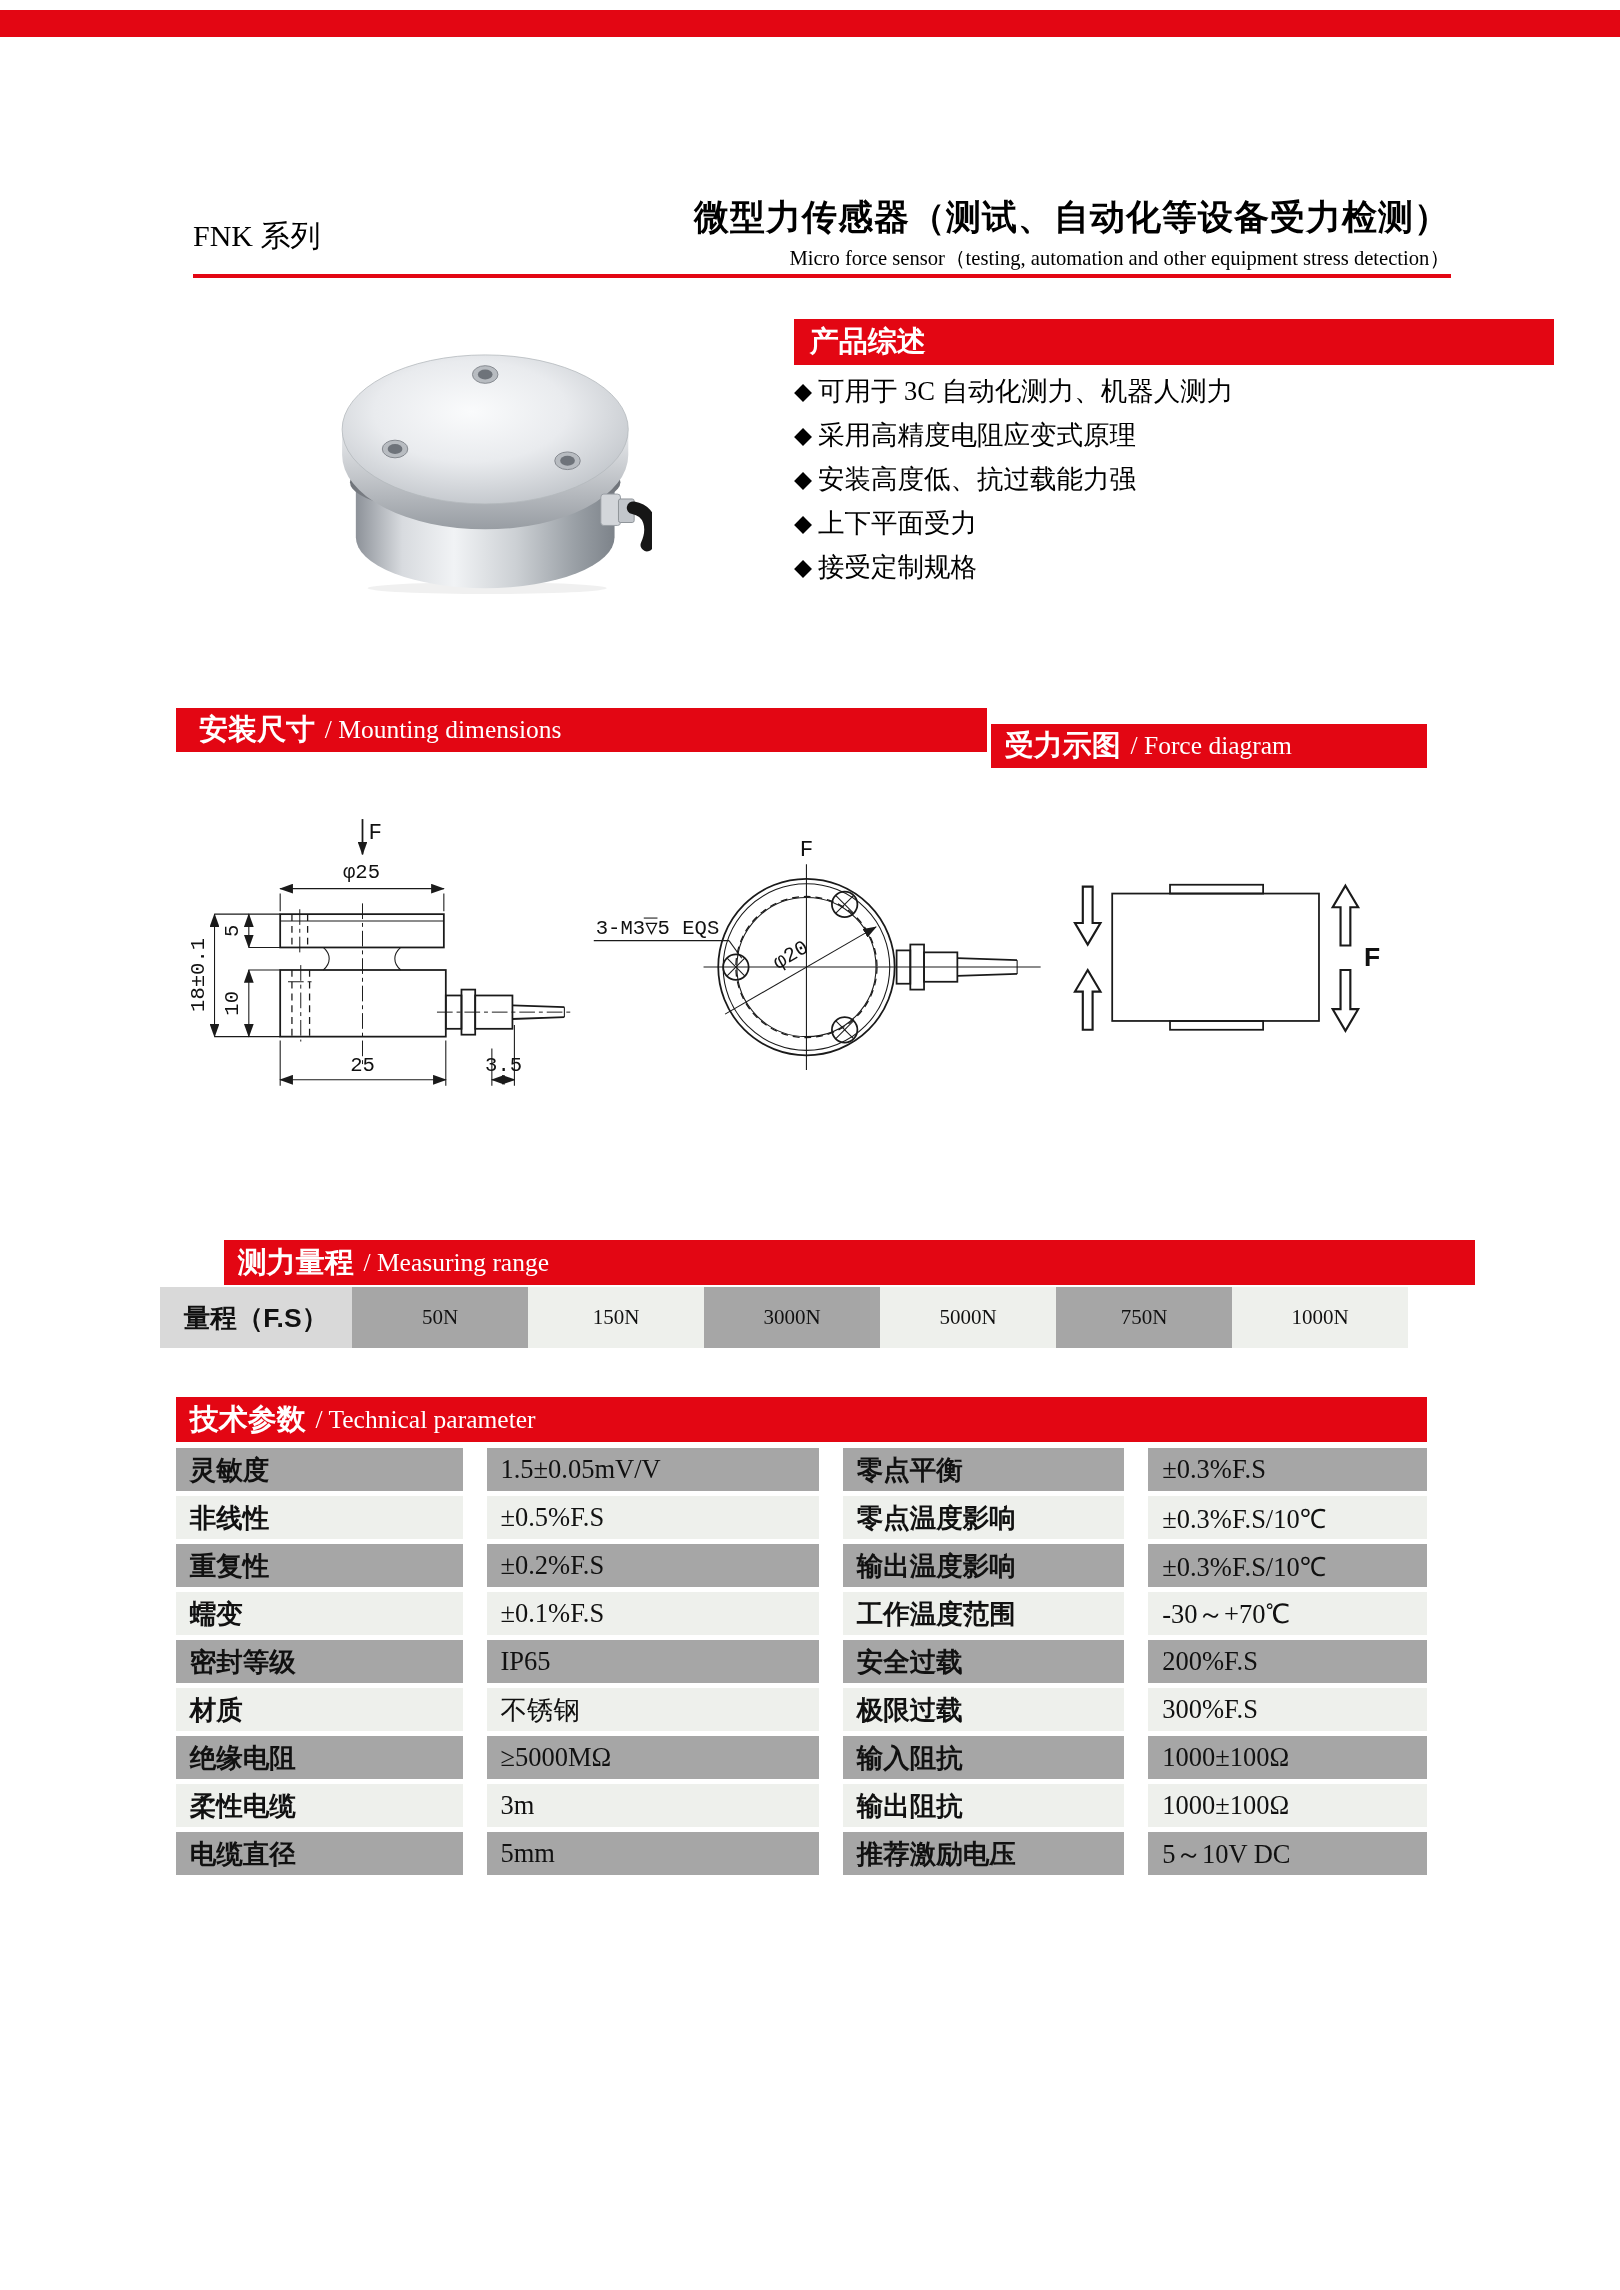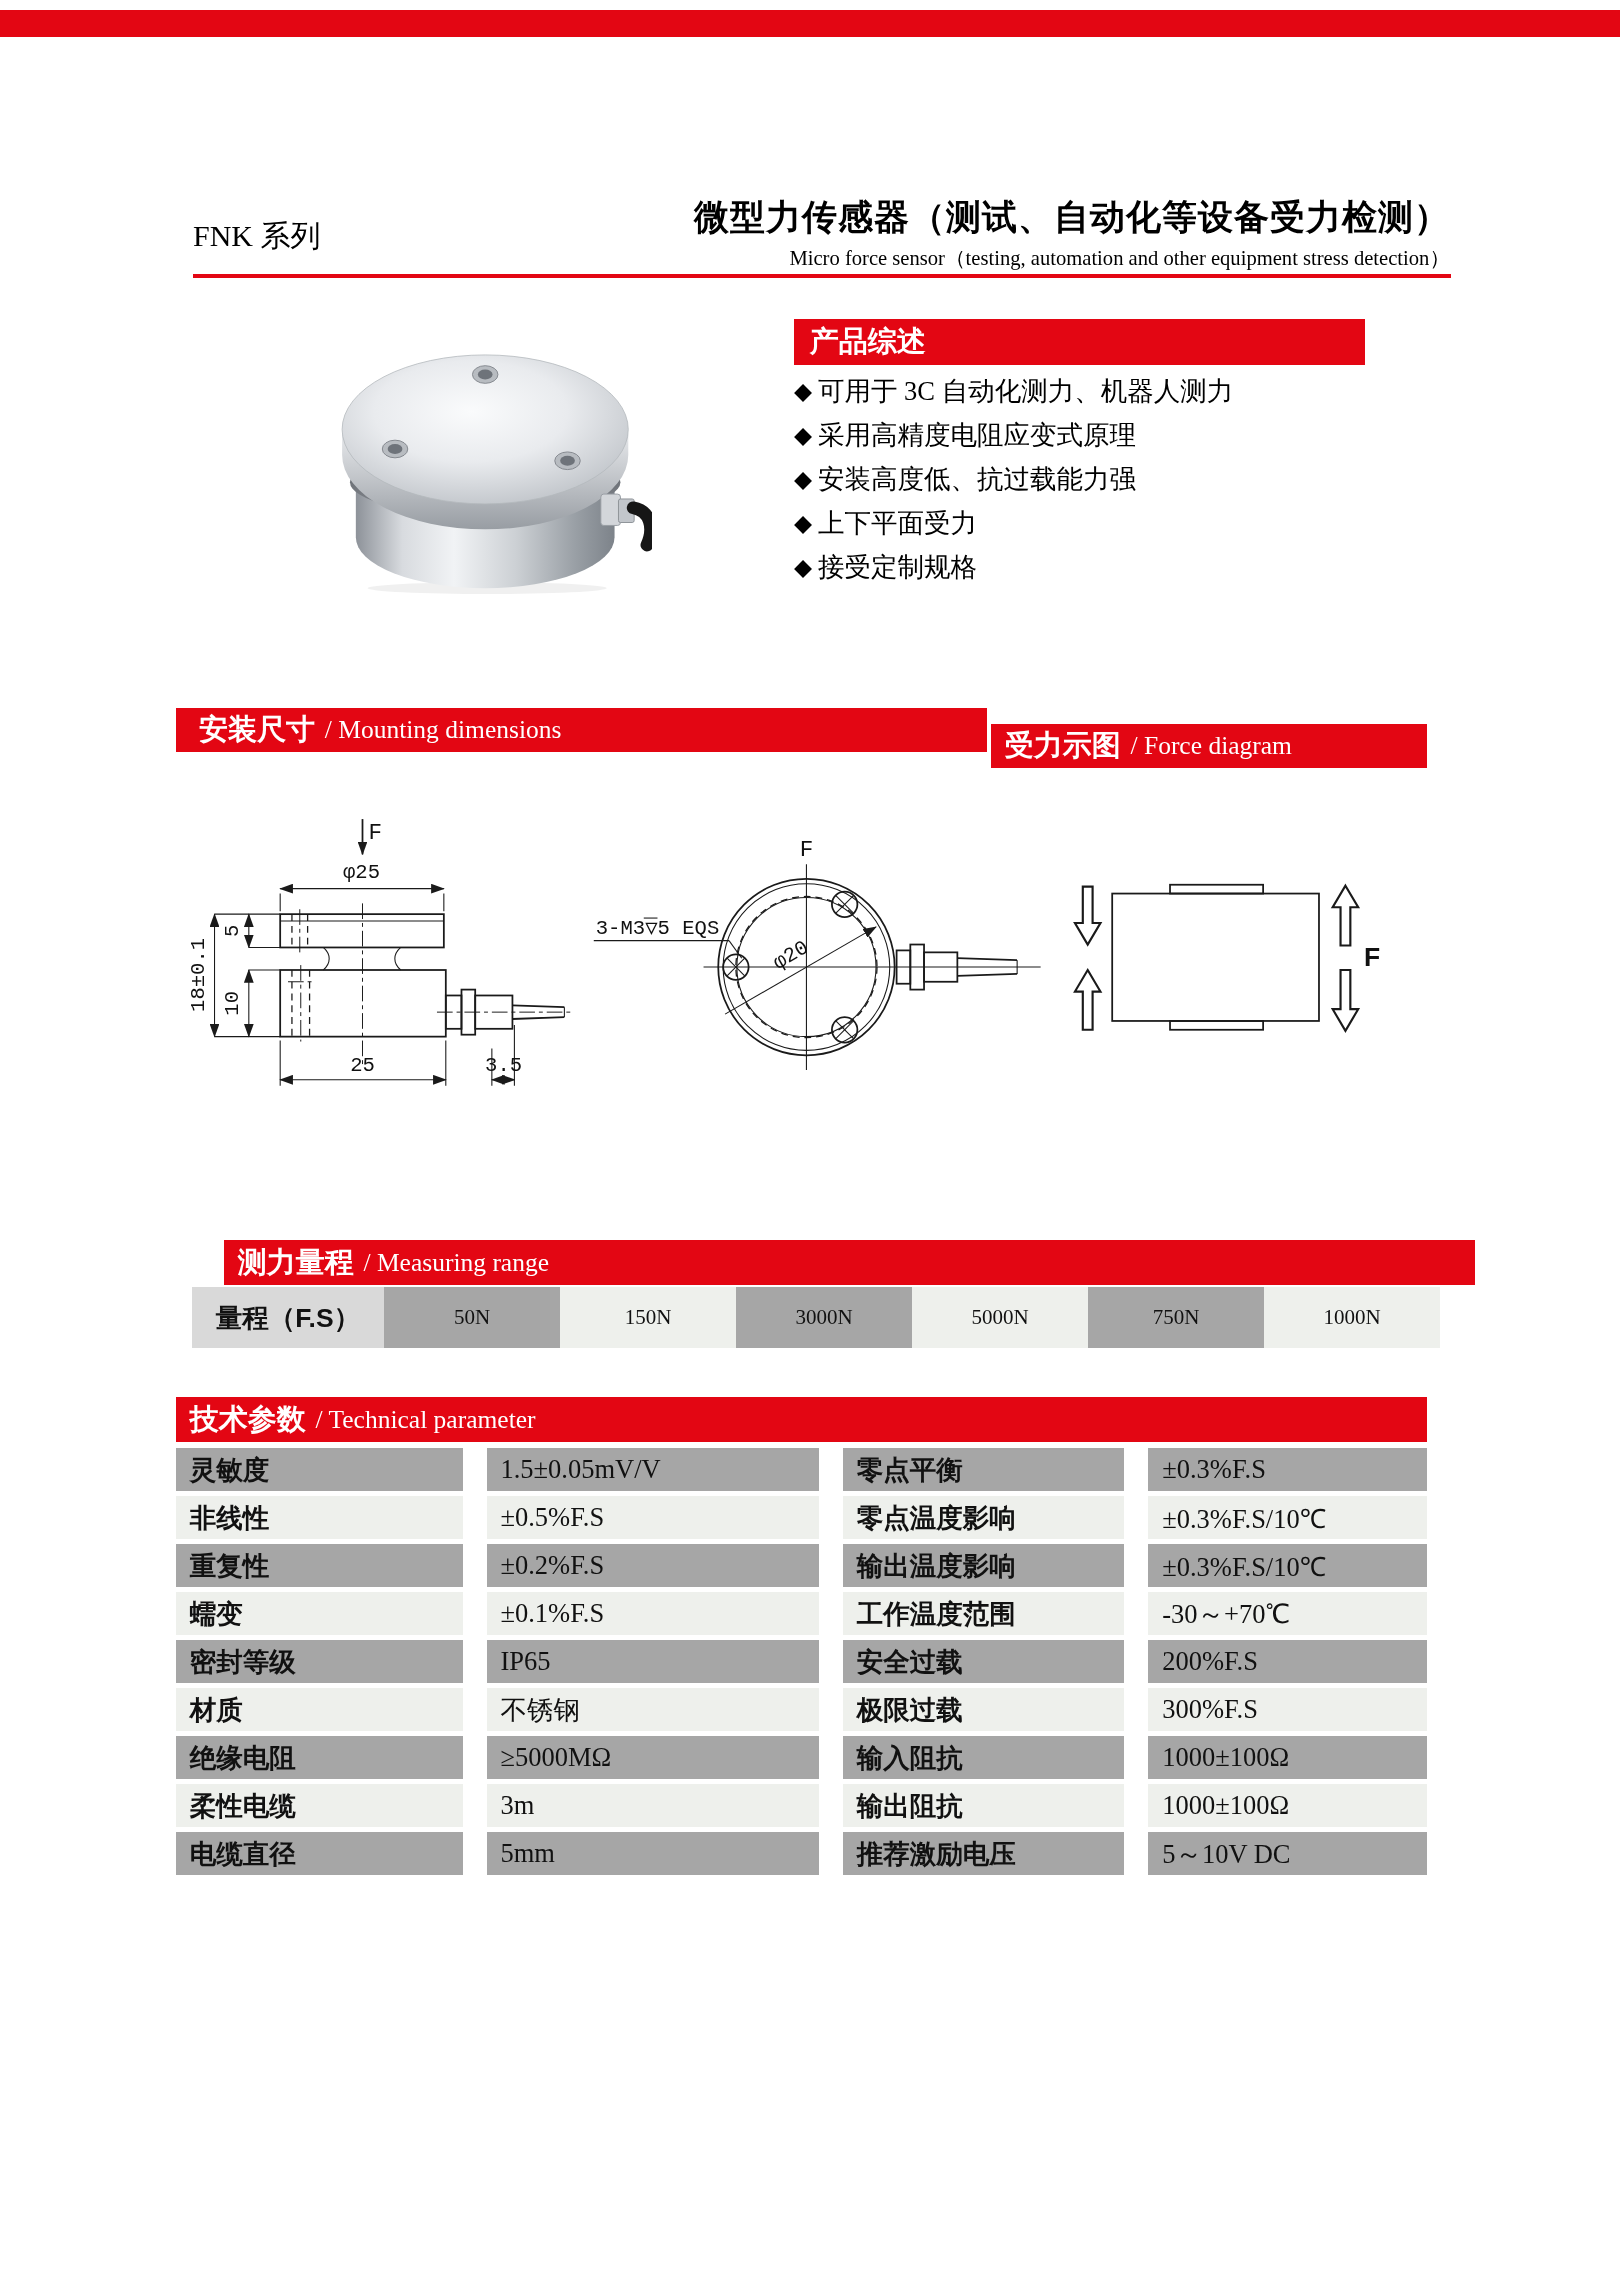--- a/index.html
+++ b/index.html
@@ -6,36 +6,36 @@
   #page{position:relative;width:1620px;height:2291px;background:#ffffff;overflow:hidden;
         font-family:"Liberation Sans",sans-serif;color:#111;}
   .abs{position:absolute;}
   
   #top-bar{left:0;top:9.8px;width:1620px;height:27.4px;background:#e30613;}
   #series{left:193px;top:216px;font-family:"Liberation Serif",serif;font-size:30px;color:#000;}
   #main-title{right:170px;top:194px;font-size:35px;font-weight:bold;letter-spacing:1px;color:#000;white-space:nowrap;}
   #sub-title{right:170px;top:244px;font-family:"Liberation Serif",serif;font-size:20.6px;color:#000;white-space:nowrap;}
   #header-rule{left:193px;top:274px;width:1258px;height:3.9px;background:#e30613;}
   
-  #overview-bar{left:794px;top:319px;width:571px;height:46px;background:#e30613;color:#fff;
+  #overview-bar{left:794px;top:319px;width:760px;height:46px;background:#e30613;color:#fff;
     display:flex;align-items:center;padding-left:15.7px;box-sizing:border-box;font-size:29px;font-weight:bold;}
   #overview-list{left:794px;top:369px;width:667px;}
   .bullet-line{display:flex;align-items:center;height:44px;font-family:"Liberation Serif",serif;font-size:26.5px;color:#000;white-space:nowrap;}
   .bullet-marker{font-family:"DejaVu Sans",sans-serif;font-size:23.5px;margin-right:5.9px;color:#000;}
   
   .section-bar{height:44px;background:#e30613;color:#fff;display:flex;align-items:center;
     padding-left:13.7px;box-sizing:border-box;white-space:nowrap;}
   .section-bar .zh-part{font-size:29px;font-weight:bold;}
   .section-bar .en-part{font-family:"Liberation Serif",serif;font-size:25.5px;margin-left:9.8px;font-weight:normal;}
   #bar-mounting{left:176px;top:708px;width:811px;padding-left:23px;}
   #bar-force{left:991px;top:724px;width:436px;}
   #bar-range{left:176px;top:1240px;width:1251px;height:45px;margin-left:48px;}
   #bar-tech{left:176px;top:1397px;width:1251px;height:45px;}
   
-  #range-row{left:192px;top:1287px;width:1251px;height:61px;display:flex;}
+  #range-row{left:160px;top:1287px;width:1251px;height:61px;display:flex;}
   .range-label{width:192px;background:#d9d9d9;display:flex;align-items:center;justify-content:center;
     font-size:26.5px;font-weight:bold;}
   .range-cell{width:176px;display:flex;align-items:center;justify-content:center;
     font-family:"Liberation Serif",serif;font-size:21px;}
   .cell-gray{background:#a6a6a6;}
   .cell-light{background:#eef0ec;}
   
   .trow{position:absolute;left:176px;width:1251px;height:43px;display:flex;gap:24px;}
   .trow .c{display:flex;align-items:center;padding-left:13.7px;box-sizing:border-box;white-space:nowrap;}
   .trow .c1{width:313px;}

